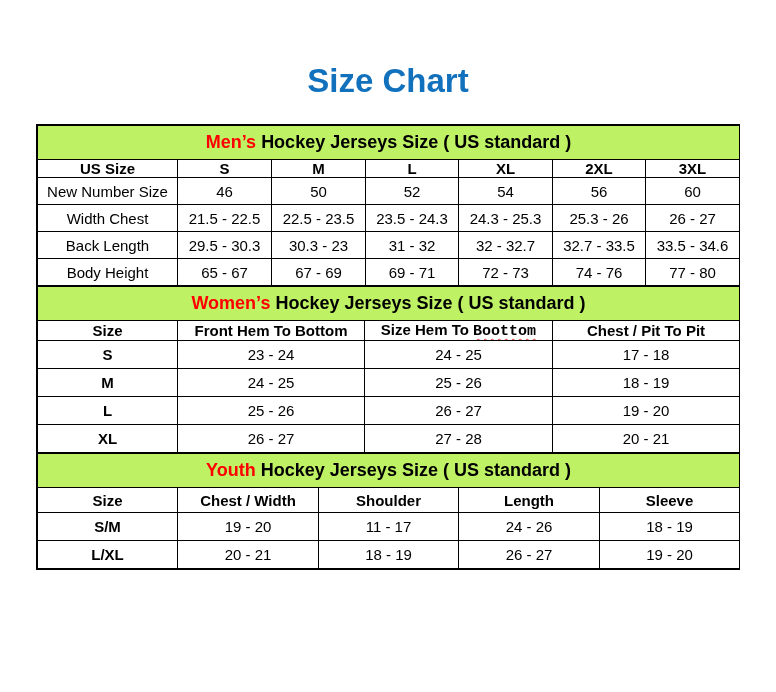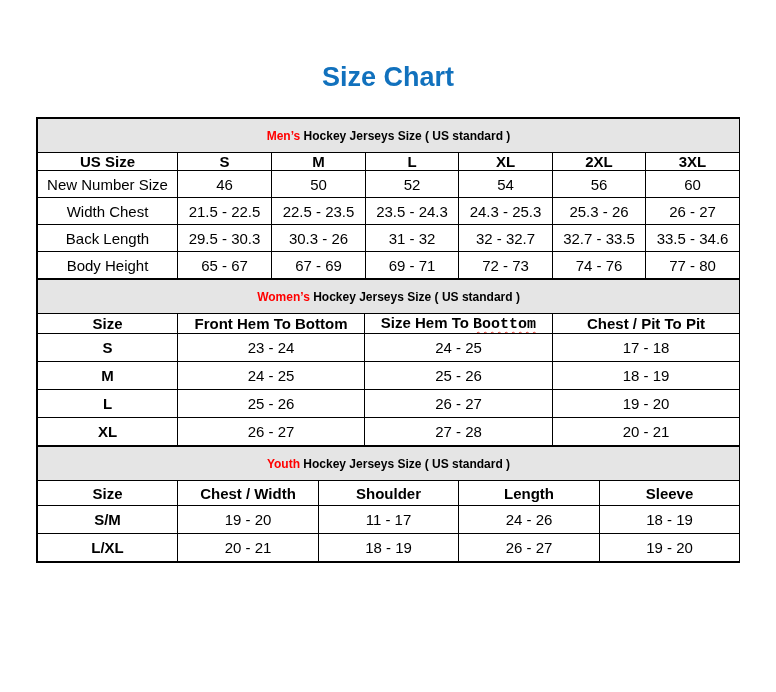--- a/index.html
+++ b/index.html
@@ -9,21 +9,21 @@
     font-family: "Liberation Sans", sans-serif;
     color: #000000;
     overflow: hidden;
   }
   .page { width: 776px; height: 692px; position: relative; }
 
   .page-title {
     text-align: center;
     margin-top: 62px;
     margin-bottom: 24px;
-    font-size: 27px;
+    font-size: 33px;
     font-weight: bold;
     color: #1171BD;
     letter-spacing: 0px;
   }
 
   .tables-wrap {
     width: 704px;
     margin: 0 auto;
     border: 1px solid #000000;
   }
@@ -38,23 +38,23 @@
     border: 1px solid #000000;
     text-align: center;
     vertical-align: middle;
     font-size: 15px;
     padding: 0 2px;
     overflow: hidden;
     white-space: nowrap;
   }
 
   tr.banner td {
-    background: #e5e5e5;
+    background: #bef264;
     height: 34px;
-    font-size: 12px;
+    font-size: 18px;
     font-weight: bold;
   }
   tr.banner .hl { color: #FF0000; }
 
   tr.colhead th { height: 15px; font-weight: bold; }
   tr.colhead.short th { height: 25px; }
 
   tr.datarow td, tr.datarow th { height: 27px; font-weight: normal; }
   tr.datarow th.rowhead { font-weight: bold; }
   .womens tr.datarow td, .womens tr.datarow th,
@@ -114,21 +114,21 @@
         <td>21.5 - 22.5</td>
         <td>22.5 - 23.5</td>
         <td>23.5 - 24.3</td>
         <td>24.3 - 25.3</td>
         <td>25.3 - 26</td>
         <td>26 - 27</td>
       </tr>
       <tr class="datarow">
         <td>Back Length</td>
         <td>29.5 - 30.3</td>
-        <td>30.3 - 26</td>
+        <td>30.3 - 23</td>
         <td>31 - 32</td>
         <td>32 - 32.7</td>
         <td>32.7 - 33.5</td>
         <td>33.5 - 34.6</td>
       </tr>
       <tr class="datarow">
         <td>Body Height</td>
         <td>65 - 67</td>
         <td>67 - 69</td>
         <td>69 - 71</td>

